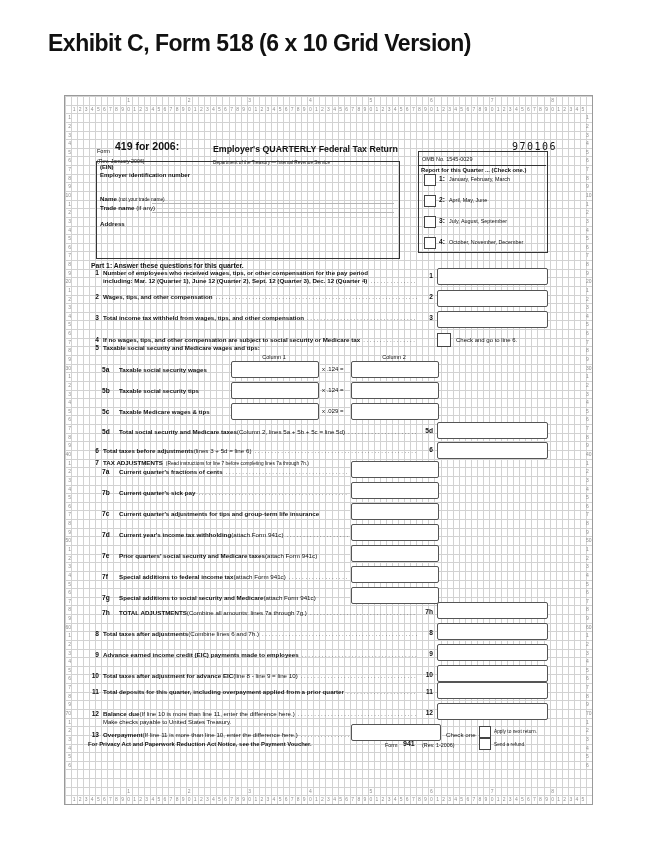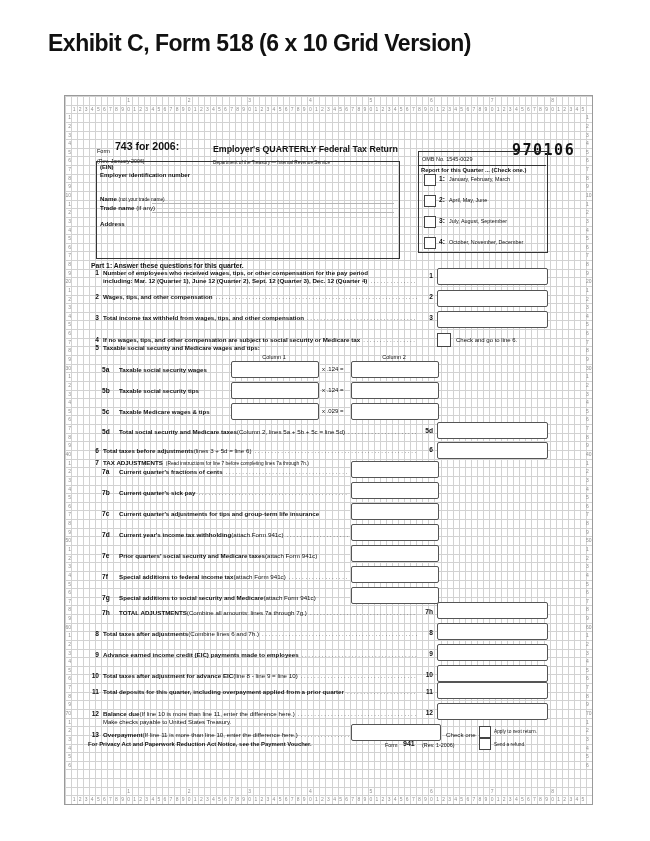--- a/index.html
+++ b/index.html
@@ -25,21 +25,21 @@
   .sn{flex:none;margin-left:16px;width:17px;font-weight:bold;font-size:6.6px;}
   .dots{flex:1;overflow:hidden;white-space:nowrap;margin-left:3px;font-size:6px;color:#222;}
   .rnum{position:absolute;left:403px;width:30px;text-align:right;font-weight:bold;font-size:6.6px;}
   .small{font-size:4.8px;font-weight:normal;}
   .uline{position:absolute;border-bottom:1px solid #b5b5b5;height:1px;}
   #idbox{position:absolute;left:96px;top:161px;width:302px;height:96px;border:1px solid #333;}
   #qbox{position:absolute;left:418px;top:151px;width:128px;height:100px;border:1px solid #333;}
   #qbox-divider{position:absolute;left:418px;top:165px;width:128px;border-bottom:1px solid #333;}
   .qopt-num{position:absolute;font-size:6.6px;font-weight:bold;}
   .qopt-label{position:absolute;font-size:5.4px;}
-  #form-code{font-family:"DejaVu Sans Mono","Liberation Mono",monospace;font-weight:bold;font-size:15px;letter-spacing:1.5px;}
+  #form-code{font-family:"DejaVu Sans Mono","Liberation Mono",monospace;font-weight:normal;font-size:10px;letter-spacing:1.5px;}
 </style>
 </head>
 <body>
 
 <div id="page-title">Exhibit C, Form 518 (6 x 10 Grid Version)</div>
 
 <div id="sheet">
     <span class="glabel" style="left: 6.05747px; top: 8.63415px; width: 6.05747px; height: 8.63415px; line-height: 8.63415px; text-align: center;">1</span>
     <span class="glabel" style="left: 6.05747px; top: 699.366px; width: 6.05747px; height: 8.63415px; line-height: 8.63415px; text-align: center;">1</span>
     <span class="glabel" style="left: 12.1149px; top: 8.63415px; width: 6.05747px; height: 8.63415px; line-height: 8.63415px; text-align: center;">2</span>
@@ -374,21 +374,21 @@
     <span class="glabel" style="left: 521px; top: 638.927px; width: 12px; height: 8.63415px; line-height: 8.63415px; text-align: left;">3</span>
     <span class="glabel" style="left: -6px; top: 647.561px; width: 12px; height: 8.63415px; line-height: 8.63415px; text-align: right;">4</span>
     <span class="glabel" style="left: 521px; top: 647.561px; width: 12px; height: 8.63415px; line-height: 8.63415px; text-align: left;">4</span>
     <span class="glabel" style="left: -6px; top: 656.195px; width: 12px; height: 8.63415px; line-height: 8.63415px; text-align: right;">5</span>
     <span class="glabel" style="left: 521px; top: 656.195px; width: 12px; height: 8.63415px; line-height: 8.63415px; text-align: left;">5</span>
     <span class="glabel" style="left: -6px; top: 664.829px; width: 12px; height: 8.63415px; line-height: 8.63415px; text-align: right;">6</span>
     <span class="glabel" style="left: 521px; top: 664.829px; width: 12px; height: 8.63415px; line-height: 8.63415px; text-align: left;">6</span>
   </div>
 
 <span class="ftext" style="left:97px;top:148px;font-size:5.5px;">Form</span>
-<span class="ftext b" style="left:115px;top:140px;font-size:10.5px;">743 for 2006:</span>
+<span class="ftext b" style="left:115px;top:140px;font-size:10.5px;">419 for 2006:</span>
 <span class="ftext b" style="left:213px;top:144px;font-size:8.8px;">Employer's QUARTERLY Federal Tax Return</span>
 <span class="abs" id="form-code" style="left:512px;top:141px;">970106</span>
 <span class="ftext" style="left:97px;top:158px;font-size:5.3px;">(Rev. January 2006)</span>
 <span class="ftext" style="left:213px;top:160px;font-size:4.7px;">Department of the Treasury — Internal Revenue Service</span>
 <span class="ftext" style="left:422px;top:156px;font-size:5.5px;">OMB No. 1545-0029</span>
 
 <div id="idbox"></div>
 <span class="ftext b" style="left:100px;top:164px;font-size:5.8px;">(EIN)</span>
 <span class="ftext b" style="left:100px;top:172px;font-size:6px;">Employer identification number</span>
 <span class="ftext" style="left:100px;top:195px;font-size:6.2px;"><span class="b">Name</span> <span class="small">(not your trade name)</span></span>

